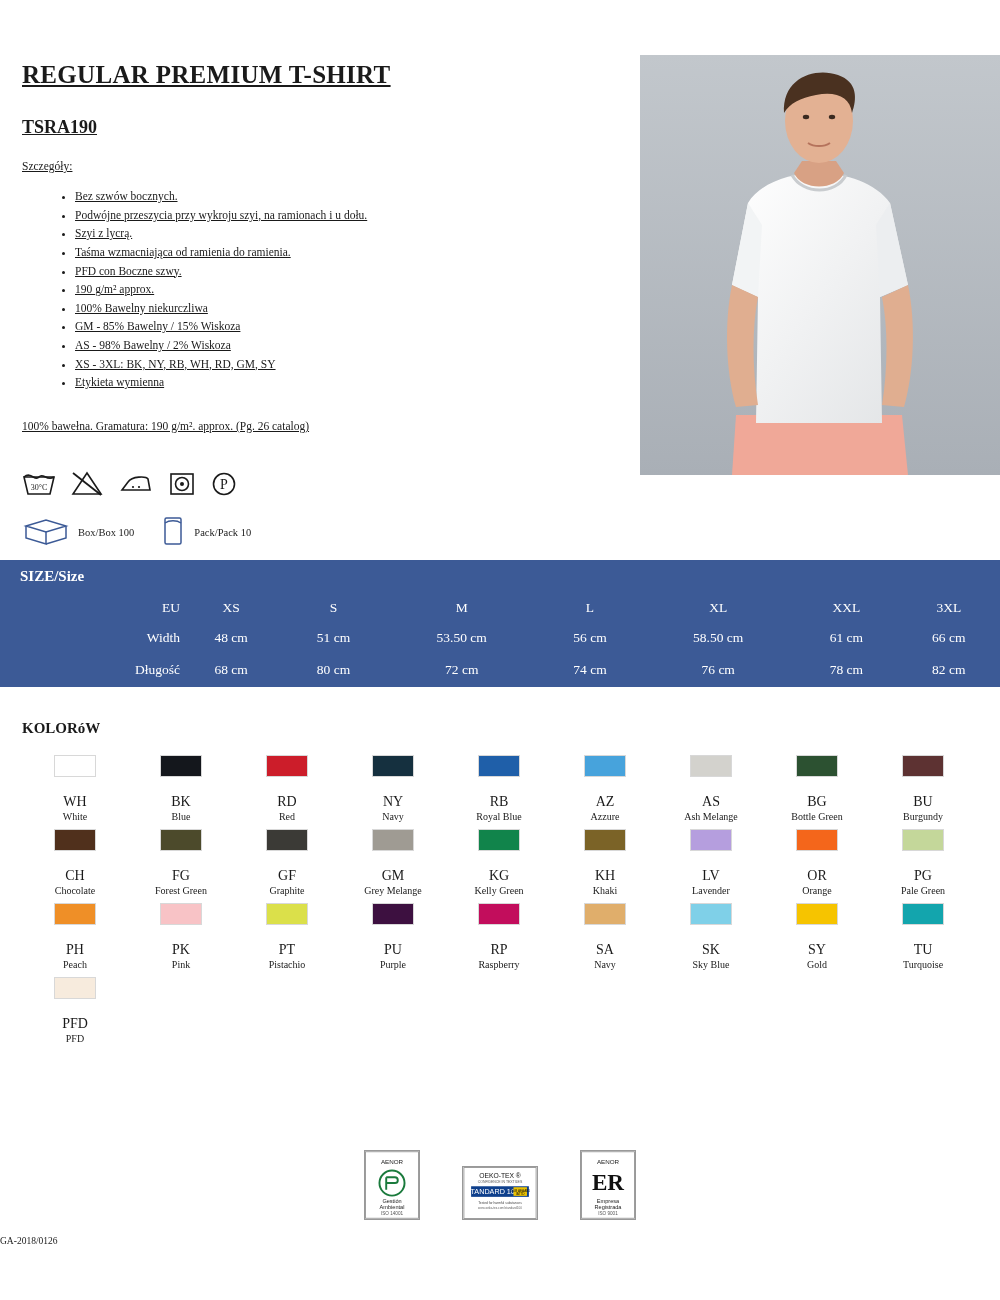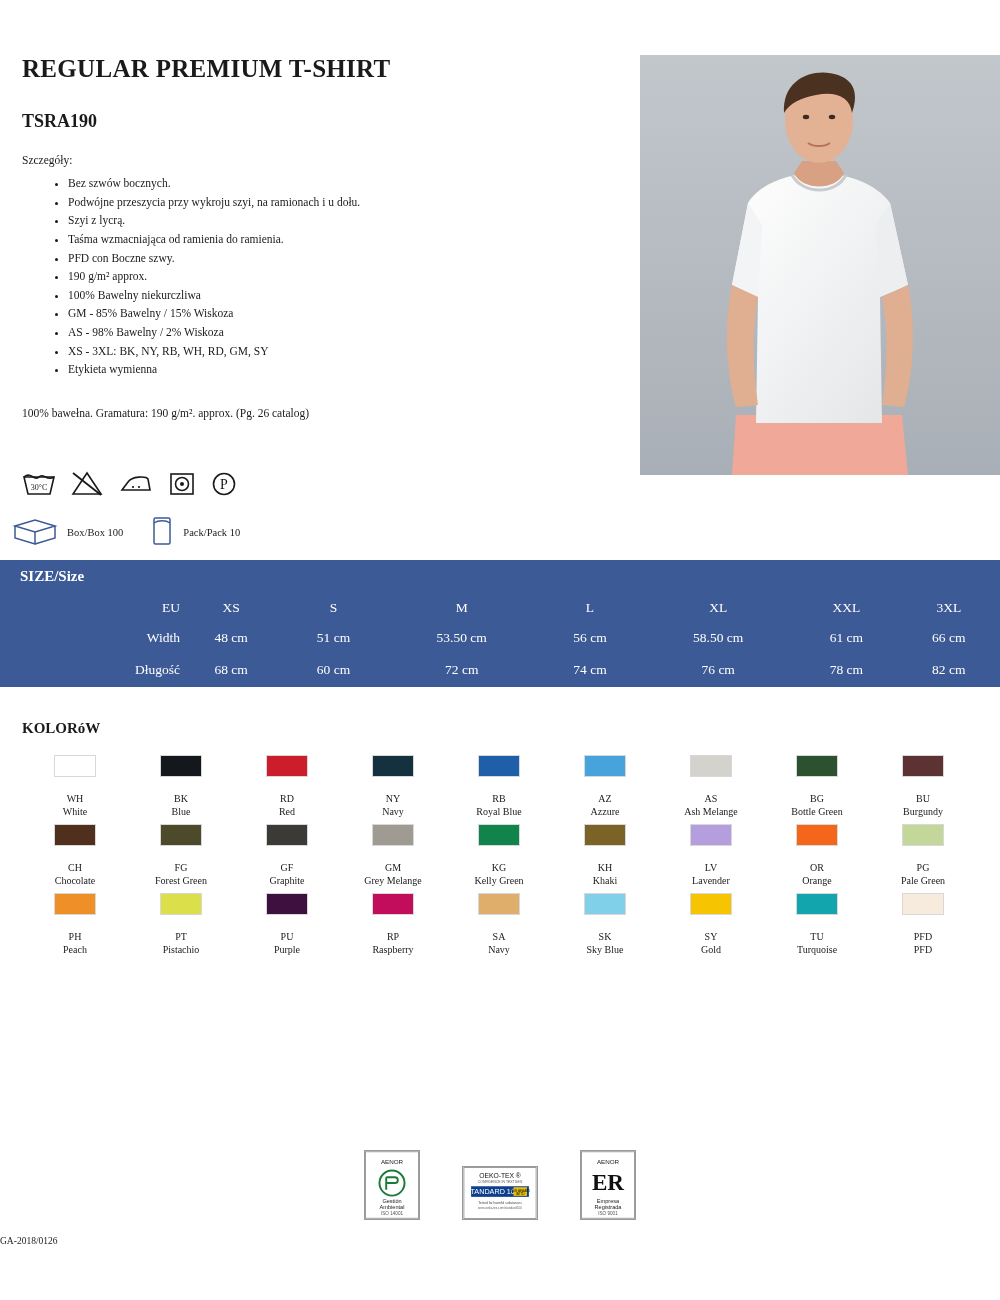--- a/index.html
+++ b/index.html
@@ -8,37 +8,37 @@
     width:1000px; height:1300px;
     background:#ffffff;
     font-family:"Liberation Serif", serif;
     color:#1a1a1a;
     position:relative;
     overflow:hidden;
   }
   .page { position:relative; width:1000px; height:1300px; }
 
   
-  .left-col { position:absolute; left:22px; top:55px; width:600px; }
+  .left-col { position:absolute; left:22px; top:61px; width:600px;text-decoration:underline; }
   h1.title {
     font-size:25px; font-weight:bold; margin:0 0 28px 0;
     letter-spacing:0.3px;
   }
   h2.ref { font-size:18px; font-weight:bold; margin:0 0 22px 0; }
   .desc { font-size:11.5px; line-height:1.55; margin:0 0 22px 0; width:480px; }
   .desc b { font-weight:bold; }
   .details-label { font-size:11.5px; margin:0 0 8px 0; }
-  ul.features { margin:8px; padding-left:38px; }
+  ul.features { margin:15px; padding-left:38px; }
   ul.features li { font-size:11.5px; line-height:1.62; }
   .composition { font-size:11.5px; margin-top:28px; }
 
   
   .care-row { position:absolute; left:22px; top:470px; display:flex; align-items:flex-end; gap:14px; }
   .care-row svg { display:block; }
-  .pack-row { position:absolute; left:11px; top:515px; display:flex; align-items:center; gap:8px; font-size:10.5px; }
+  .pack-row { position:absolute; left:22px; top:515px; display:flex; align-items:center; gap:8px; font-size:10.5px; }
   .pack-row .lbl { margin-right:18px; }
 
   
   .photo {
     position:absolute; left:640px; top:55px; width:360px; height:420px;
     overflow:hidden; background:#b8bdc3;
   }
 
   
   .size-table {
@@ -57,21 +57,21 @@
   table.sizes td { padding-bottom:9px; }
 
   
   .colors-title { position:absolute; left:22px; top:720px; font-size:15px; font-weight:bold; }
   .colors-grid {
     position:absolute; left:22px; top:755px; width:956px;
     display:grid; grid-template-columns:repeat(9, 106px); gap:0 0;
   }
   .swatch-cell { width:106px; text-align:center; margin-bottom:6px; }
   .swatch { width:42px; height:22px; margin:0 auto 5px auto; border:1px solid #d8d8d8; }
-  .sw-code { font-size:10px; line-height:1.25;margin-top:16px; }
+  .sw-code { font-size:14px; line-height:1.25;margin-top:16px; }
   .sw-name { font-size:10px; line-height:1.25; }
 
   
   .certs { position:absolute; left:0; top:1150px; width:1000px; }
   .cert-row { display:flex; justify-content:center; align-items:flex-end; gap:42px; }
   .cert-caps { display:flex; justify-content:center; gap:110px; margin-top:12px; font-size:9.5px;flex-direction:column; }
   .cert-box { border:1px solid #999; background:#fff; }
 </style>
 </head>
 <body>
@@ -217,21 +217,21 @@
         <td>51 cm</td>
         <td>53.50 cm</td>
         <td>56 cm</td>
         <td>58.50 cm</td>
         <td>61 cm</td>
         <td>66 cm</td>
       </tr>
       <tr>
         <td>Długość</td>
         <td>68 cm</td>
-        <td>60 cm</td>
+        <td>80 cm</td>
         <td>72 cm</td>
         <td>74 cm</td>
         <td>76 cm</td>
         <td>78 cm</td>
         <td>82 cm</td>
       </tr>
     </tbody>
       </table>
   </div>
 
@@ -324,20 +324,25 @@
       </div>
       <div class="swatch-cell">
         <div class="swatch" style="background: rgb(196, 215, 154);"></div>
         <div class="sw-code">PG</div>
         <div class="sw-name">Pale Green</div>
       </div>
       <div class="swatch-cell">
         <div class="swatch" style="background: rgb(239, 143, 39);"></div>
         <div class="sw-code">PH</div>
         <div class="sw-name">Peach</div>
+      </div>
+      <div class="swatch-cell">
+        <div class="swatch" style="background: rgb(248, 195, 198);"></div>
+        <div class="sw-code">PK</div>
+        <div class="sw-name">Pink</div>
       </div>
       <div class="swatch-cell">
         <div class="swatch" style="background: rgb(219, 224, 74);"></div>
         <div class="sw-code">PT</div>
         <div class="sw-name">Pistachio</div>
       </div>
       <div class="swatch-cell">
         <div class="swatch" style="background: rgb(61, 16, 64);"></div>
         <div class="sw-code">PU</div>
         <div class="sw-name">Purple</div>

